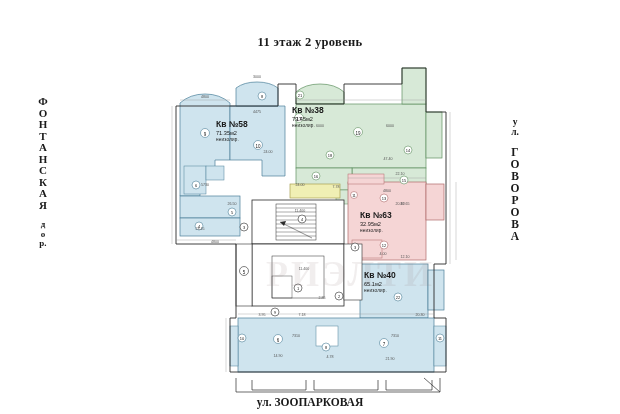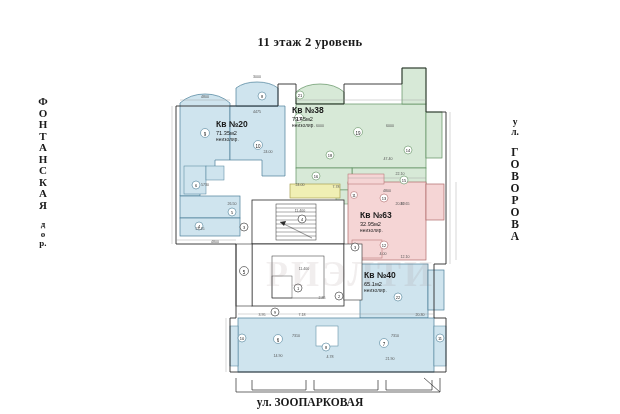--- a/index.html
+++ b/index.html
@@ -319,21 +319,21 @@
   <span>О</span>
   <span>В</span>
   <span>А</span>
 </div>
 
 <div id="street-bottom">ул. ЗООПАРКОВАЯ</div>
 
 <div class="wm">РИЭЛТИ</div>
 
 <div class="aptlabel" id="apt37">
-  <span class="num">Кв №20</span>
+  <span class="num">Кв №58</span>
   <span class="area">71.35м2</span>
   <span class="kind">неизолир.</span>
 </div>
 
 <div class="aptlabel" id="apt38">
   <span class="num">Кв №38</span>
   <span class="area">79.45м2</span>
   <span class="kind">неизолир.</span>
 </div>
 

